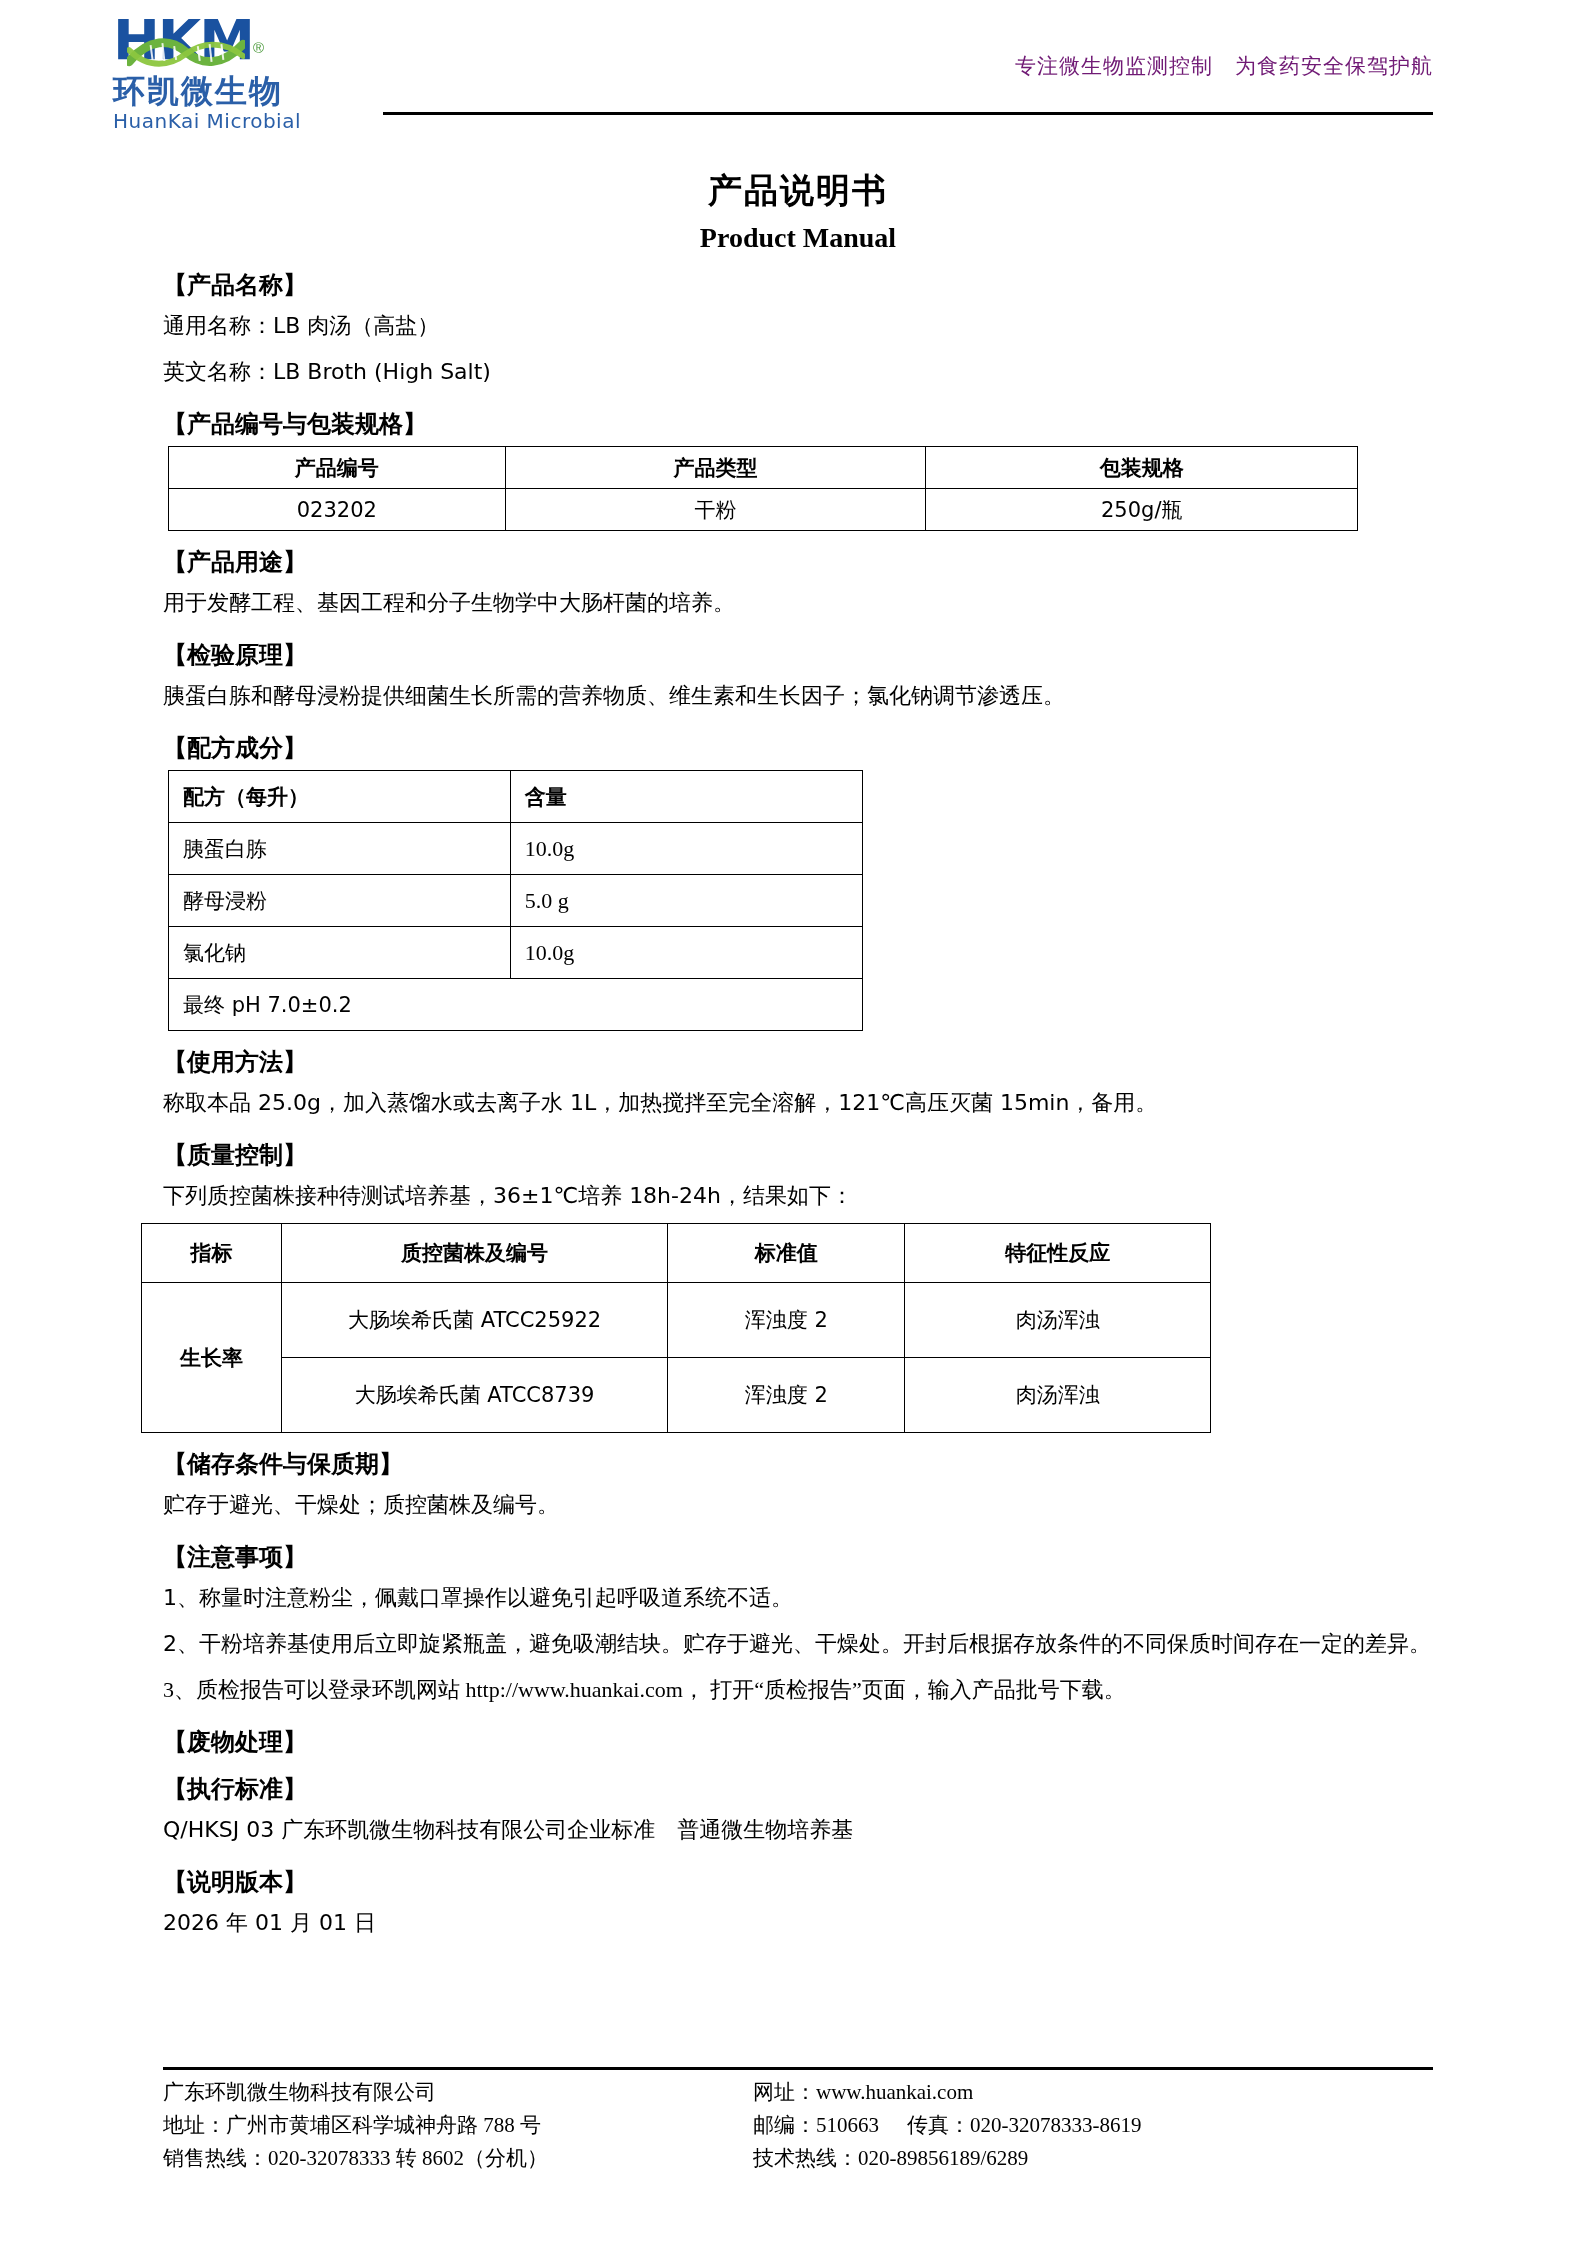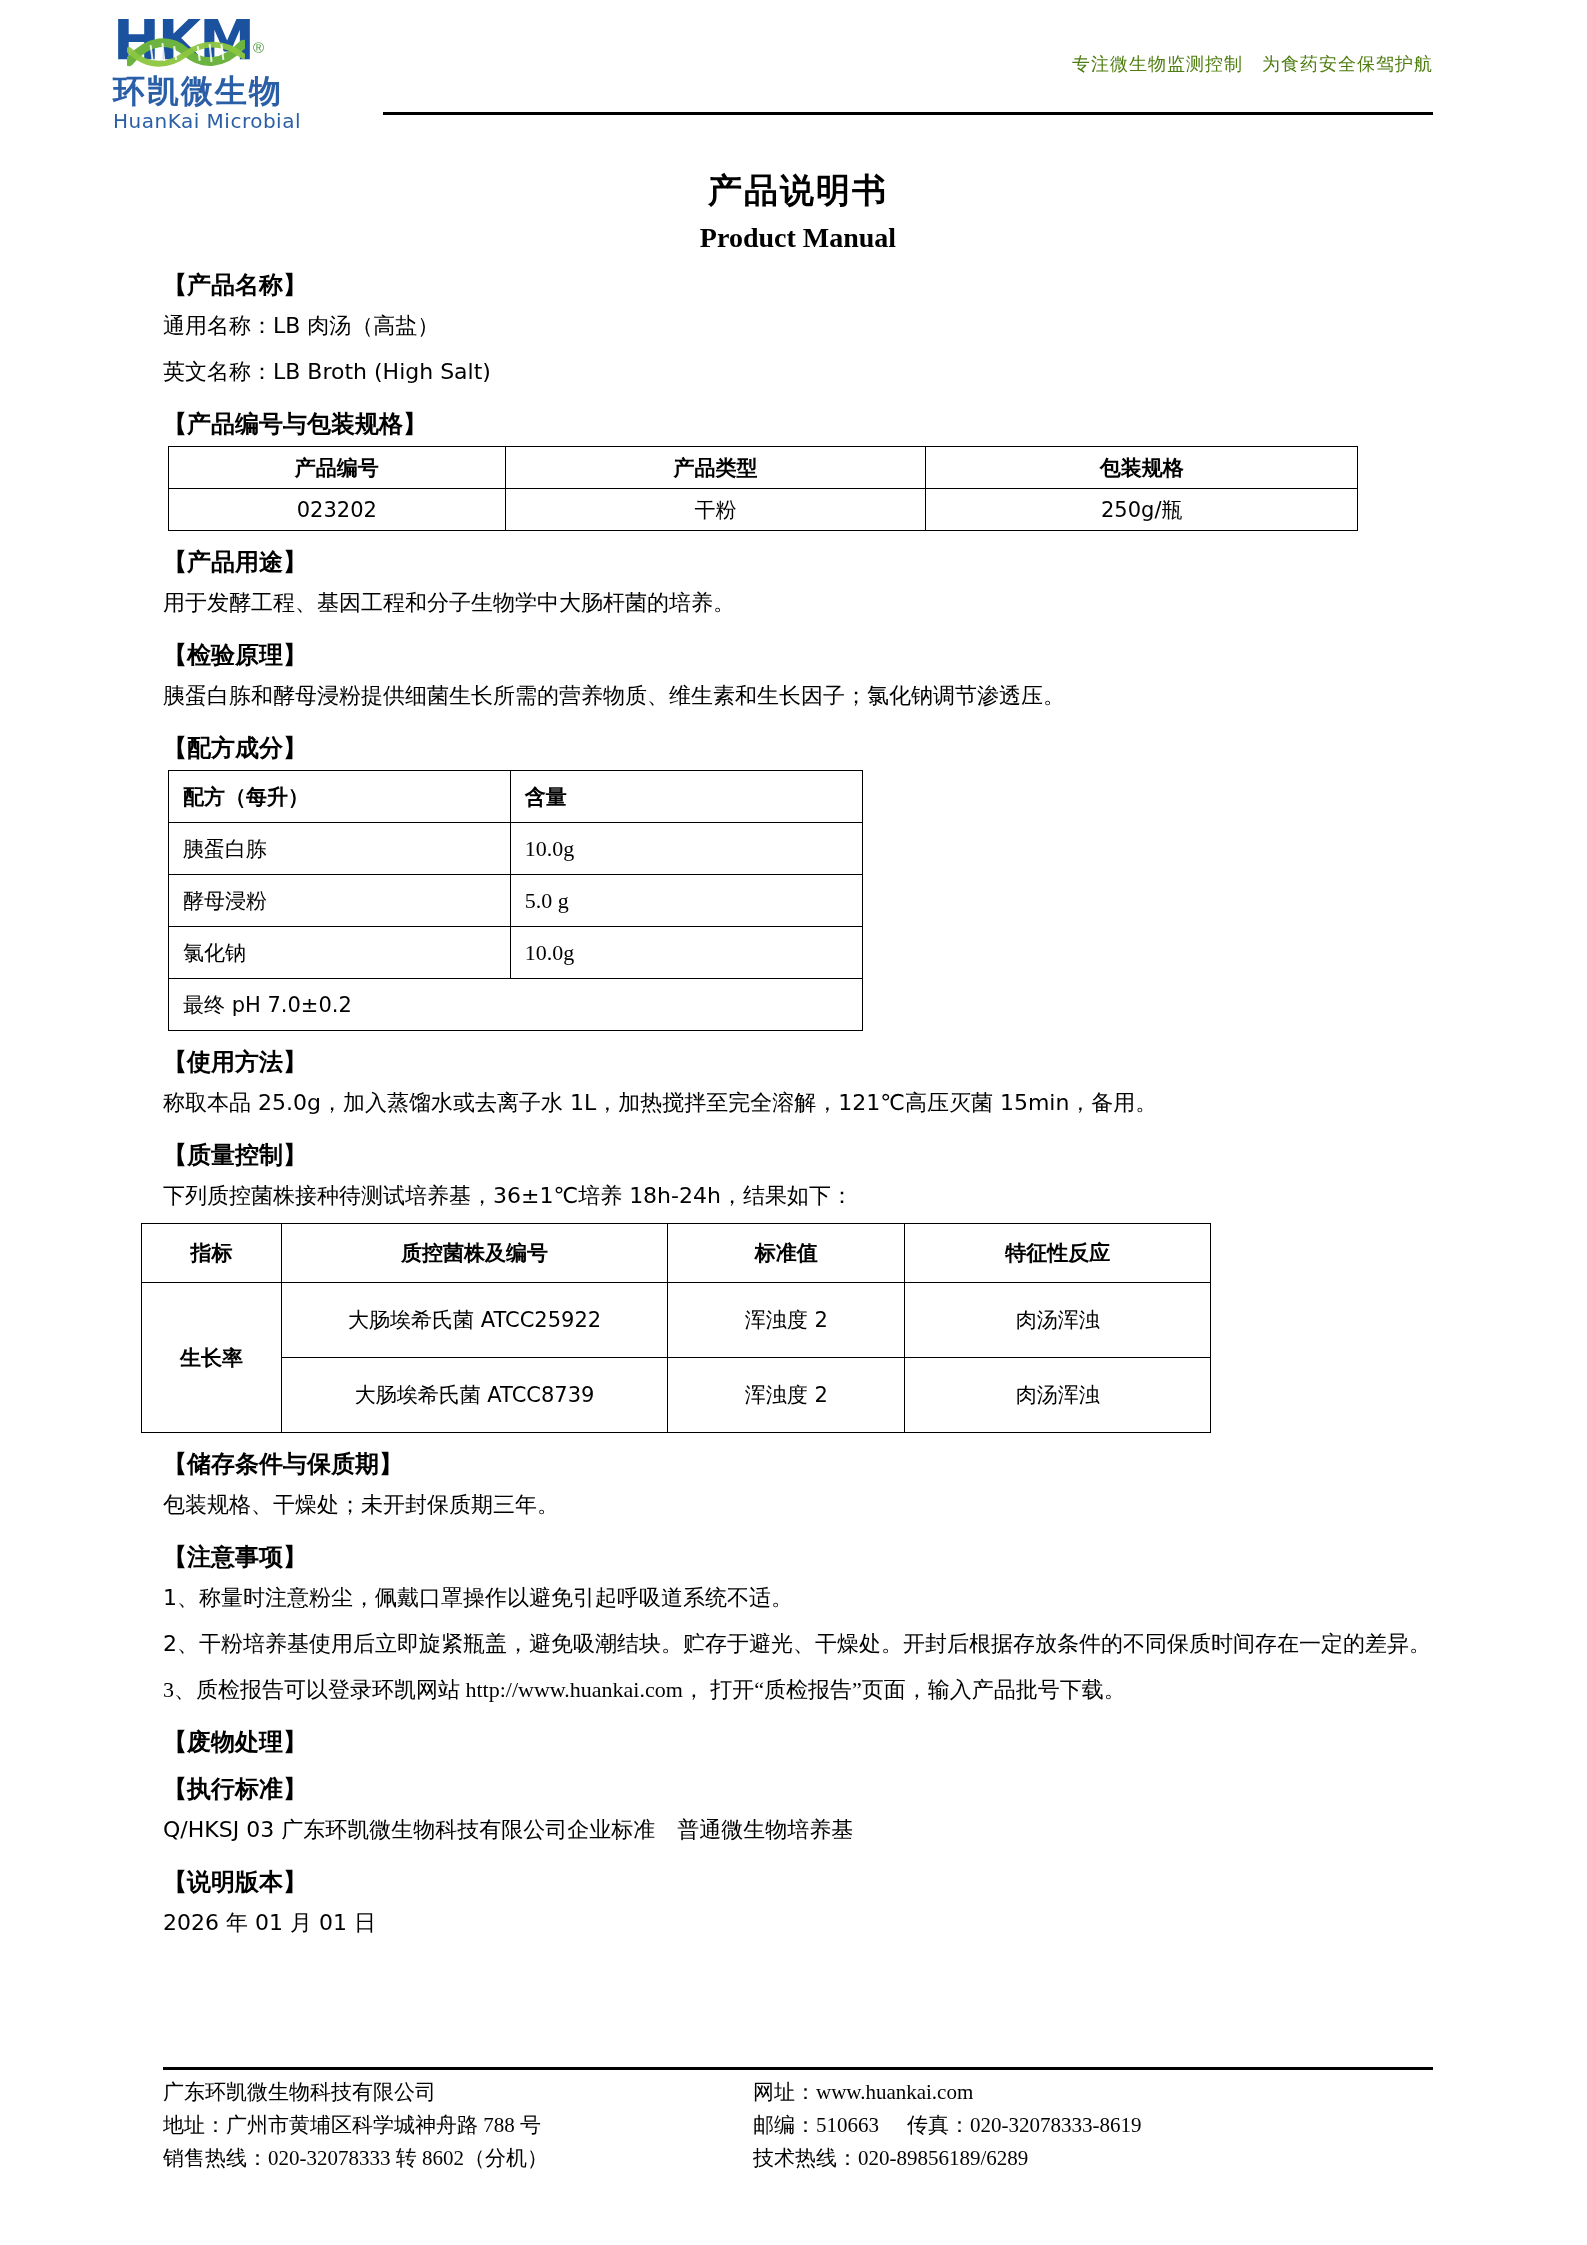--- a/index.html
+++ b/index.html
@@ -82,24 +82,24 @@
     font-size: 20px;
     color: #2a5fa8;
     letter-spacing: 0.5px;
     line-height: 24px;
   }
   .tagline {
     position: absolute;
     right: 0;
     top: 52px;
     font-family: "DejaVu Sans", sans-serif;
-    font-size: 18px;
+    font-size: 21px;
     font-weight: 500;
     letter-spacing: 1px;
-    color: #4d7c0f;
+    color: #701a75;
     white-space: nowrap;
   }
   .header-rule {
     position: absolute;
     left: 220px;
     right: 0;
     top: 112px;
     border-top: 3px solid #000;
   }
 
@@ -337,21 +337,21 @@
       </tr>
       <tr>
         <td class="strain">大肠埃希氏菌 ATCC8739</td>
         <td>浑浊度 2</td>
         <td>肉汤浑浊</td>
       </tr>
     </tbody>
       </table>
 
     <div class="sec-head">【储存条件与保质期】</div>
-    <div class="para">包装规格、干燥处；未开封保质期三年。</div>
+    <div class="para">贮存于避光、干燥处；质控菌株及编号。</div>
 
     <div class="sec-head">【注意事项】</div>
     <div class="para">1、称量时注意粉尘，佩戴口罩操作以避免引起呼吸道系统不适。</div>
     <div class="para">2、干粉培养基使用后立即旋紧瓶盖，避免吸潮结块。贮存于避光、干燥处。开封后根据存放条件的不同保质时间存在一定的差异。</div>
     <div class="para serif">3、质检报告可以登录环凯网站 http://www.huankai.com， 打开“质检报告”页面，输入产品批号下载。</div>
 
     <div class="sec-head">【废物处理】</div>
 
     <div class="sec-head">【执行标准】</div>
     <div class="para">Q/HKSJ 03  广东环凯微生物科技有限公司企业标准　普通微生物培养基</div>

